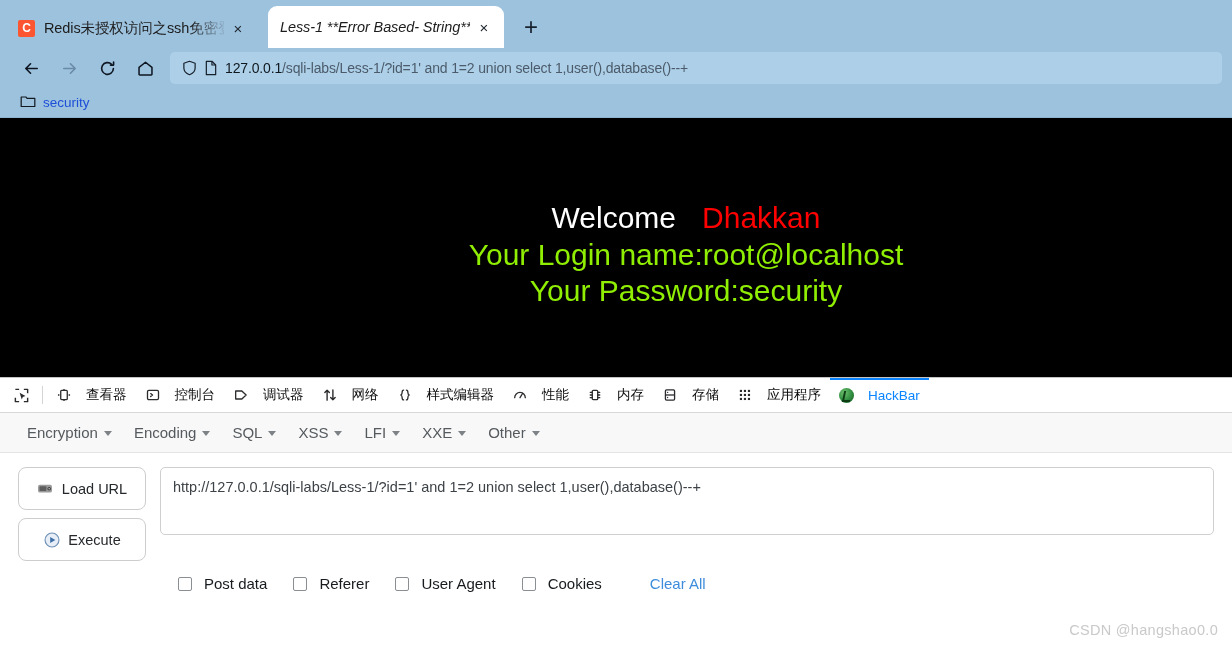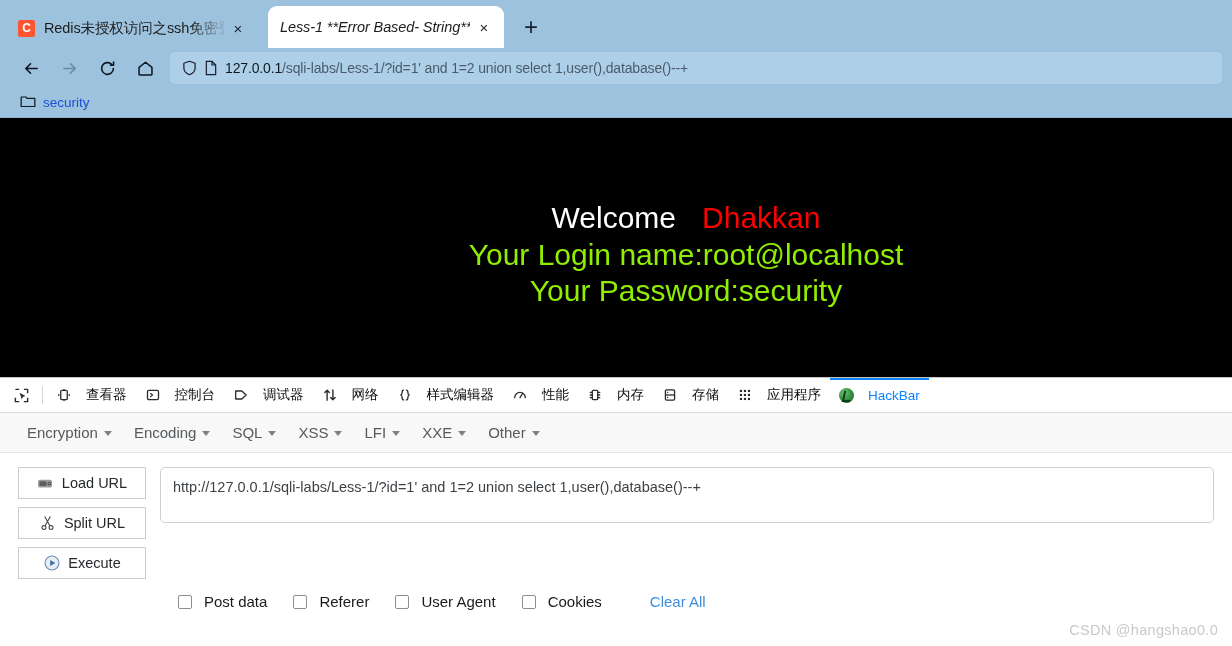--- a/index.html
+++ b/index.html
@@ -266,35 +266,35 @@
   .hb-body {
     display: flex;
     padding: 14px 18px 0 18px;
     gap: 14px;
   }
   .hb-actions {
     display: flex; flex-direction: column; gap: 8px;
     flex: 0 0 128px;
   }
   .hb-btn {
-    height: 32px;
+    height: 43px;
     border: 1px solid #cdcdcd;
-    border-radius: 0;
+    border-radius: 8px;
     background: #ffffff;
     display: flex; align-items: center; justify-content: center;
     gap: 8px;
     font-size: 14.5px;
     color: #26292c;
     cursor: pointer;
   }
   .btn-ico { width: 17px; height: 17px; flex: 0 0 17px; display: flex; align-items: center; justify-content: center; }
 
   .hb-textarea {
     flex: 1 1 auto;
-    height: 56px;
+    height: 68px;
     border: 1px solid #cfcfcf;
     border-radius: 5px;
     background: #ffffff;
     font-size: 14.5px;
     color: #3d4247;
     padding: 10px 12px;
     resize: none;
     font-family: "Liberation Sans", sans-serif;
     line-height: 1.35;
     outline: none;
@@ -574,30 +574,20 @@
           <div class="hb-btn">
             <span class="btn-ico">
               <svg width="16" height="13" viewBox="0 0 17 14">
                   <rect x="1" y="3" width="15" height="8.4" rx="2" fill="#9a9a9a"></rect>
                   <rect x="2.6" y="4.6" width="7.4" height="5.2" rx="1" fill="#5e5e5e"></rect>
                   <circle cx="13" cy="7.2" r="1.9" fill="#3b3b3b"></circle>
                   <circle cx="13" cy="7.2" r=".8" fill="#cfcfcf"></circle>
                 </svg>
             </span>
             <span>Load URL</span>
-          </div>
-          <div class="hb-btn">
-            <span class="btn-ico">
-              <svg width="15" height="16" viewBox="0 0 16 17" fill="none" stroke="#4a4a4a" stroke-width="1.2">
-                  <path d="M5 1.5 10.6 11.4M11 1.5 5.4 11.4"></path>
-                  <circle cx="4.2" cy="13.4" r="2.1"></circle>
-                  <circle cx="11.8" cy="13.4" r="2.1"></circle>
-                </svg>
-            </span>
-            <span>Split URL</span>
           </div>
           <div class="hb-btn">
             <span class="btn-ico">
               <svg width="16" height="16" viewBox="0 0 17 17">
                   <circle cx="8.5" cy="8.5" r="7.4" fill="#e8eef6" stroke="#6d8fb5" stroke-width="1.2"></circle>
                   <path d="M6.6 5.2 12 8.5l-5.4 3.3z" fill="#3f6fa8"></path>
                 </svg>
             </span>
             <span>Execute</span>
           </div>

